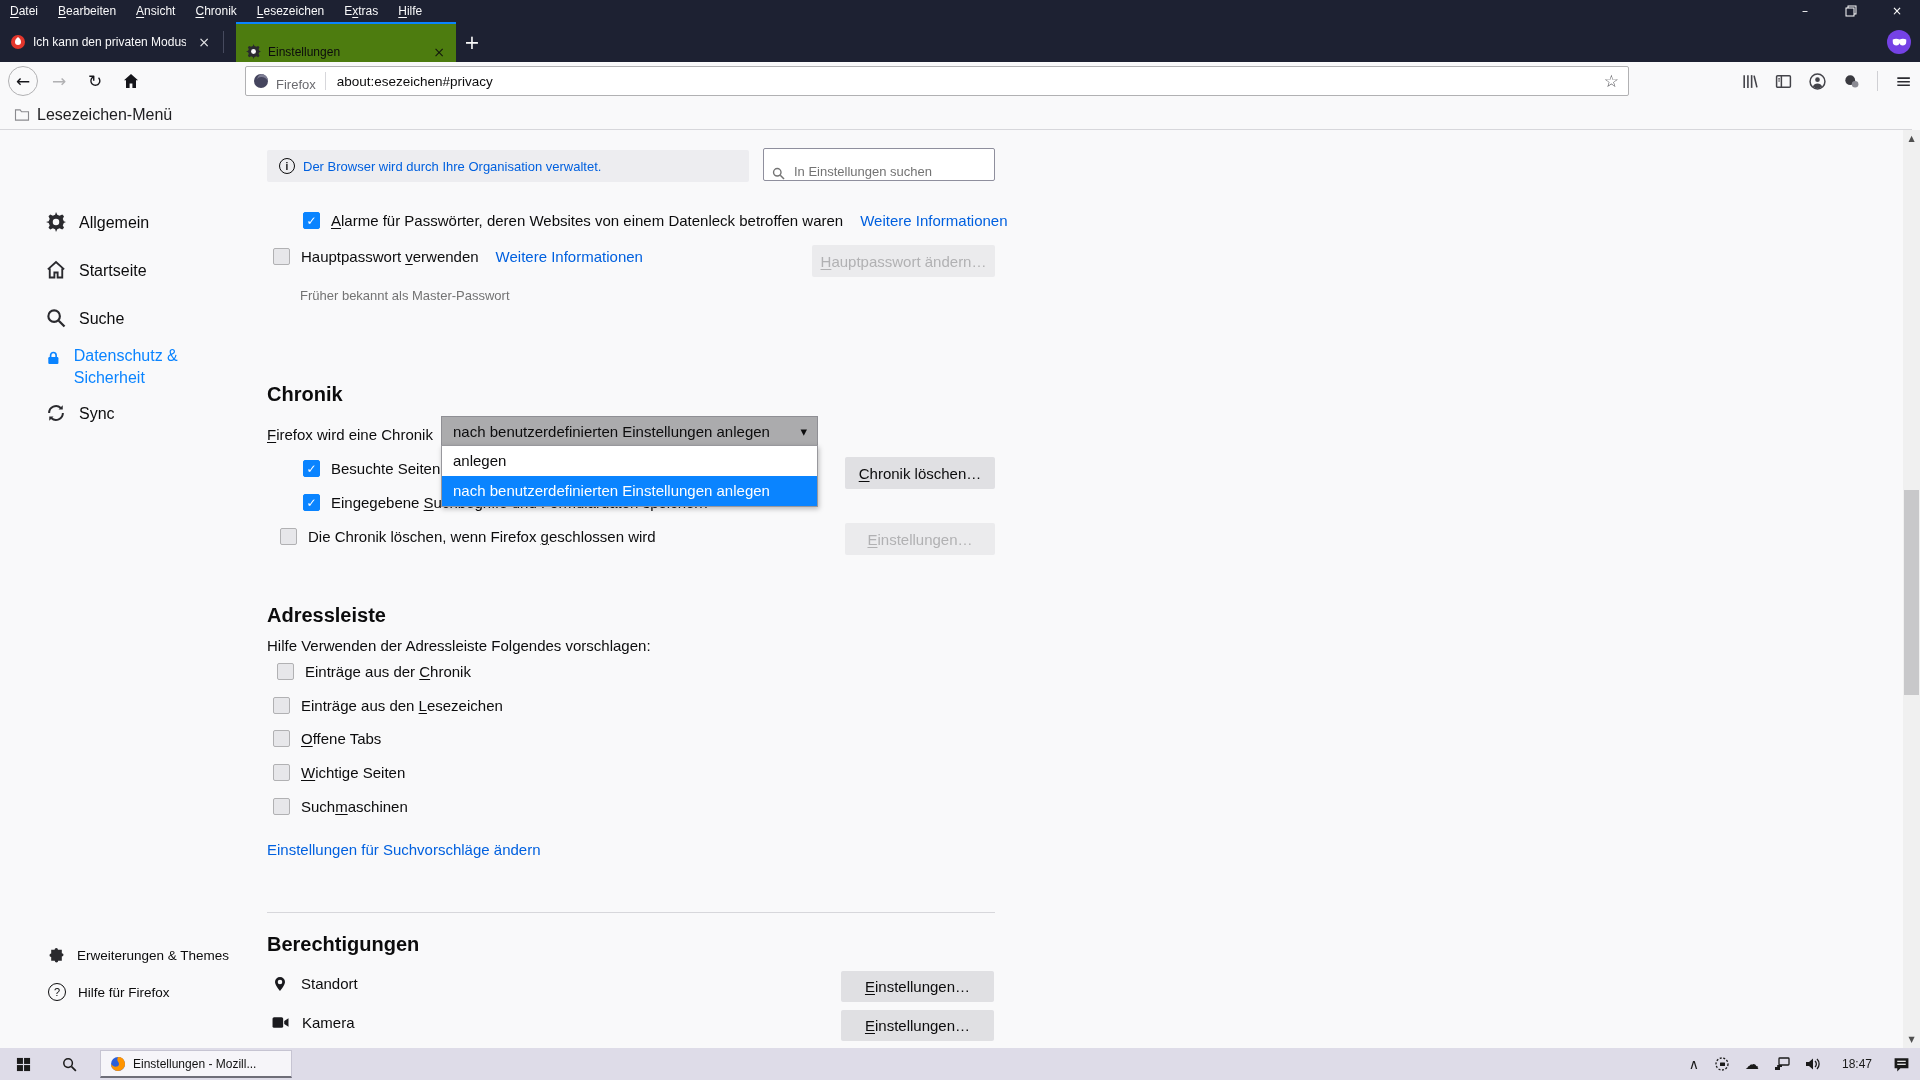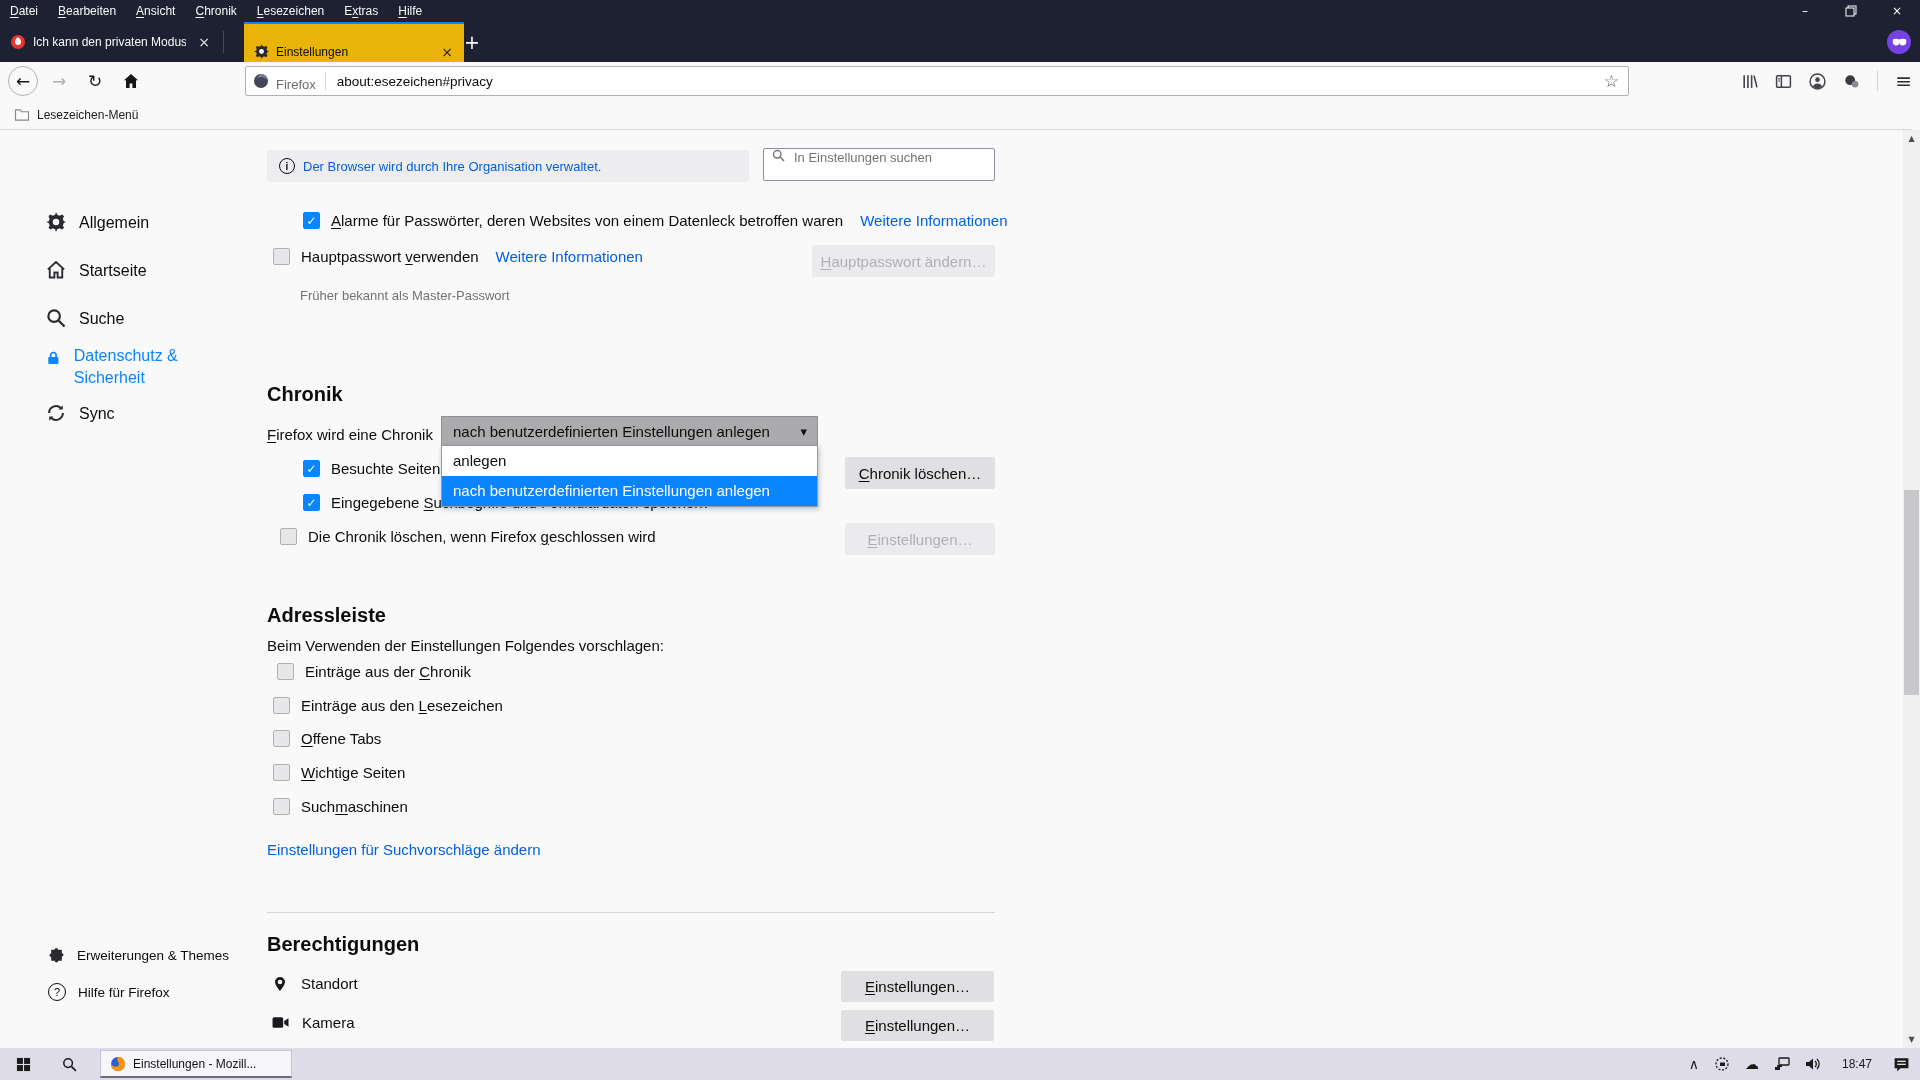--- a/index.html
+++ b/index.html
@@ -15,21 +15,21 @@
   .menubar{display:flex;}
   .menu-item{padding:2px 10px;cursor:default;white-space:nowrap}
   .wincontrols{margin-left:auto;display:flex;height:100%}
   .winbtn{width:46px;height:100%;display:flex;align-items:center;justify-content:center;color:#fff}
 
   
   .tabbar{position:absolute;top:22px;left:0;right:0;height:40px;background:#1d2132}
   .tab{position:absolute;top:0;height:40px;display:flex;align-items:center;font-size:12px;box-sizing:border-box}
   .tab-1{left:0;width:221px;color:#f9f9fa;padding:0 6px 0 10px}
   .tab-sep{position:absolute;left:223px;top:9px;width:1px;height:22px;background:#464a5e}
-  .tab-2{left:244px;width:220px;background:#eab308;color:#0c0c0d;border-top:2px solid #0a84ff;padding:17px 6px 0 10px}
+  .tab-2{left:236px;width:220px;background:#4d7c0f;color:#0c0c0d;border-top:2px solid #0a84ff;padding:17px 6px 0 10px}
   .tab-title{flex:1;overflow:hidden;white-space:nowrap;margin:0 7px}
   .tab-close{font-size:14px;padding:0 5px;opacity:.9}
   .newtab{position:absolute;left:457px;top:0;width:30px;height:40px;display:flex;align-items:center;justify-content:center;color:#f9f9fa;font-size:19px}
   .mask-badge{position:absolute;right:9px;top:8px;width:24px;height:24px;border-radius:50%;background:#7542e5;
               display:flex;align-items:center;justify-content:center}
 
   
   .navbar{position:absolute;top:62px;left:0;right:0;height:38px;background:#f9f9fa}
   .nav-left{position:absolute;left:8px;top:0;height:38px;display:flex;align-items:center;gap:6px}
   .navbtn{width:30px;height:30px;display:flex;align-items:center;justify-content:center;font-size:17px;color:#15151a}
@@ -40,36 +40,36 @@
   .brand{color:#6a6a6f;margin:6px 9px 0 7px}
   .urlsep{width:1px;height:18px;background:#d7d7db;margin-right:11px}
   .address{flex:1;color:#0c0c0d;font-size:13.5px}
   .star{color:#55555a;font-size:17px;margin-right:9px}
   .nav-right{position:absolute;right:8px;top:0;height:38px;display:flex;align-items:center;gap:17px;color:#44444a}
   .navsep{width:1px;height:20px;background:#d0d0d4}
   .hamburger{font-size:20px;color:#2c2c31}
 
   
   .bmbar{position:absolute;top:100px;left:0;right:8px;height:30px;background:#f9f9fa;border-bottom:1px solid #d7d7db;
-         box-sizing:border-box;display:flex;align-items:center;gap:7px;padding-left:14px;font-size:12px;color:#202023}
+         box-sizing:border-box;display:flex;align-items:center;gap:7px;padding-left:14px;font-size:16px;color:#202023}
 
   
   .content{position:absolute;top:130px;left:0;right:0;height:918px;background:#f9f9fa;overflow:hidden}
   .side-item{position:absolute;left:46px;display:flex;align-items:flex-start;gap:13px;font-size:16px;color:#0c0c0d}
   .side-item .lbl{line-height:22px}
   .side-sel{color:#0a84ff}
   .side-foot{position:absolute;left:48px;display:flex;align-items:center;gap:12px;font-size:13.5px;color:#0c0c0d}
 
   .notice{position:absolute;left:267px;top:20px;width:482px;height:32px;background:#ededf0;border-radius:2px;
           display:flex;align-items:center;gap:8px;padding-left:12px;box-sizing:border-box;font-size:13px}
   .notice a{color:#0060df}
   .info-circ{width:14px;height:14px;border:1.3px solid #0c0c0d;border-radius:50%;display:flex;align-items:center;
              justify-content:center;font-size:10px;font-weight:bold;flex:none}
   .searchbox{position:absolute;left:763px;top:18px;width:232px;height:33px;background:#fff;border:1px solid #8f8f9d;
-             border-radius:2px;box-sizing:border-box;display:flex;align-items:flex-start;gap:7px;padding:0 8px;color:#737373}
+             border-radius:2px;box-sizing:border-box;display:flex;align-items:flex-end;gap:7px;padding:0 8px;color:#737373}
   .searchbox input{border:none;outline:none;flex:1;font-size:13px;font-family:inherit;color:#0c0c0d;background:transparent}
   .searchbox input::placeholder{color:#737373}
 
   .row{position:absolute;display:flex;align-items:center;gap:11px;font-size:15px;white-space:nowrap}
   .row .link{color:#0060df;margin-left:6px}
   .cb{width:17px;height:17px;border:1px solid #b1b1b3;background:#e7e7ea;border-radius:2px;box-sizing:border-box;
       display:flex;align-items:center;justify-content:center;flex:none}
   .cb.checked{background:#0a84ff;border-color:#0a84ff;color:#fff;font-size:12px;font-weight:bold}
   .note{position:absolute;left:300px;top:158px;font-size:13px;color:#737373}
   .heading{position:absolute;left:267px;font-size:20px;font-weight:600;color:#0c0c0d}
@@ -311,21 +311,21 @@
     <div class="btn" style="left:845px;top:327px;width:150px"><u>C</u>hronik löschen…</div>
     <div class="btn disabled" style="left:845px;top:393px;width:150px"><u>E</u>instellungen…</div>
 
     <div class="popup">
       <div class="opt">anlegen</div>
       <div class="opt sel">nach benutzerdefinierten Einstellungen anlegen</div>
     </div>
 
     <div class="heading" style="top:474px">Adressleiste</div>
     <div class="row" style="left:267px;top:507px">
-      <span>Beim Verwenden der Einstellungen Folgendes vorschlagen:</span>
+      <span>Hilfe Verwenden der Adressleiste Folgendes vorschlagen:</span>
     </div>
     <div class="row" style="left:277px;top:533px">
       <span class="cb"></span>
       <span>Einträge aus der <u>C</u>hronik</span>
     </div>
     <div class="row" style="left:273px;top:567px">
       <span class="cb"></span>
       <span>Einträge aus den <u>L</u>esezeichen</span>
     </div>
     <div class="row" style="left:273px;top:600px">

